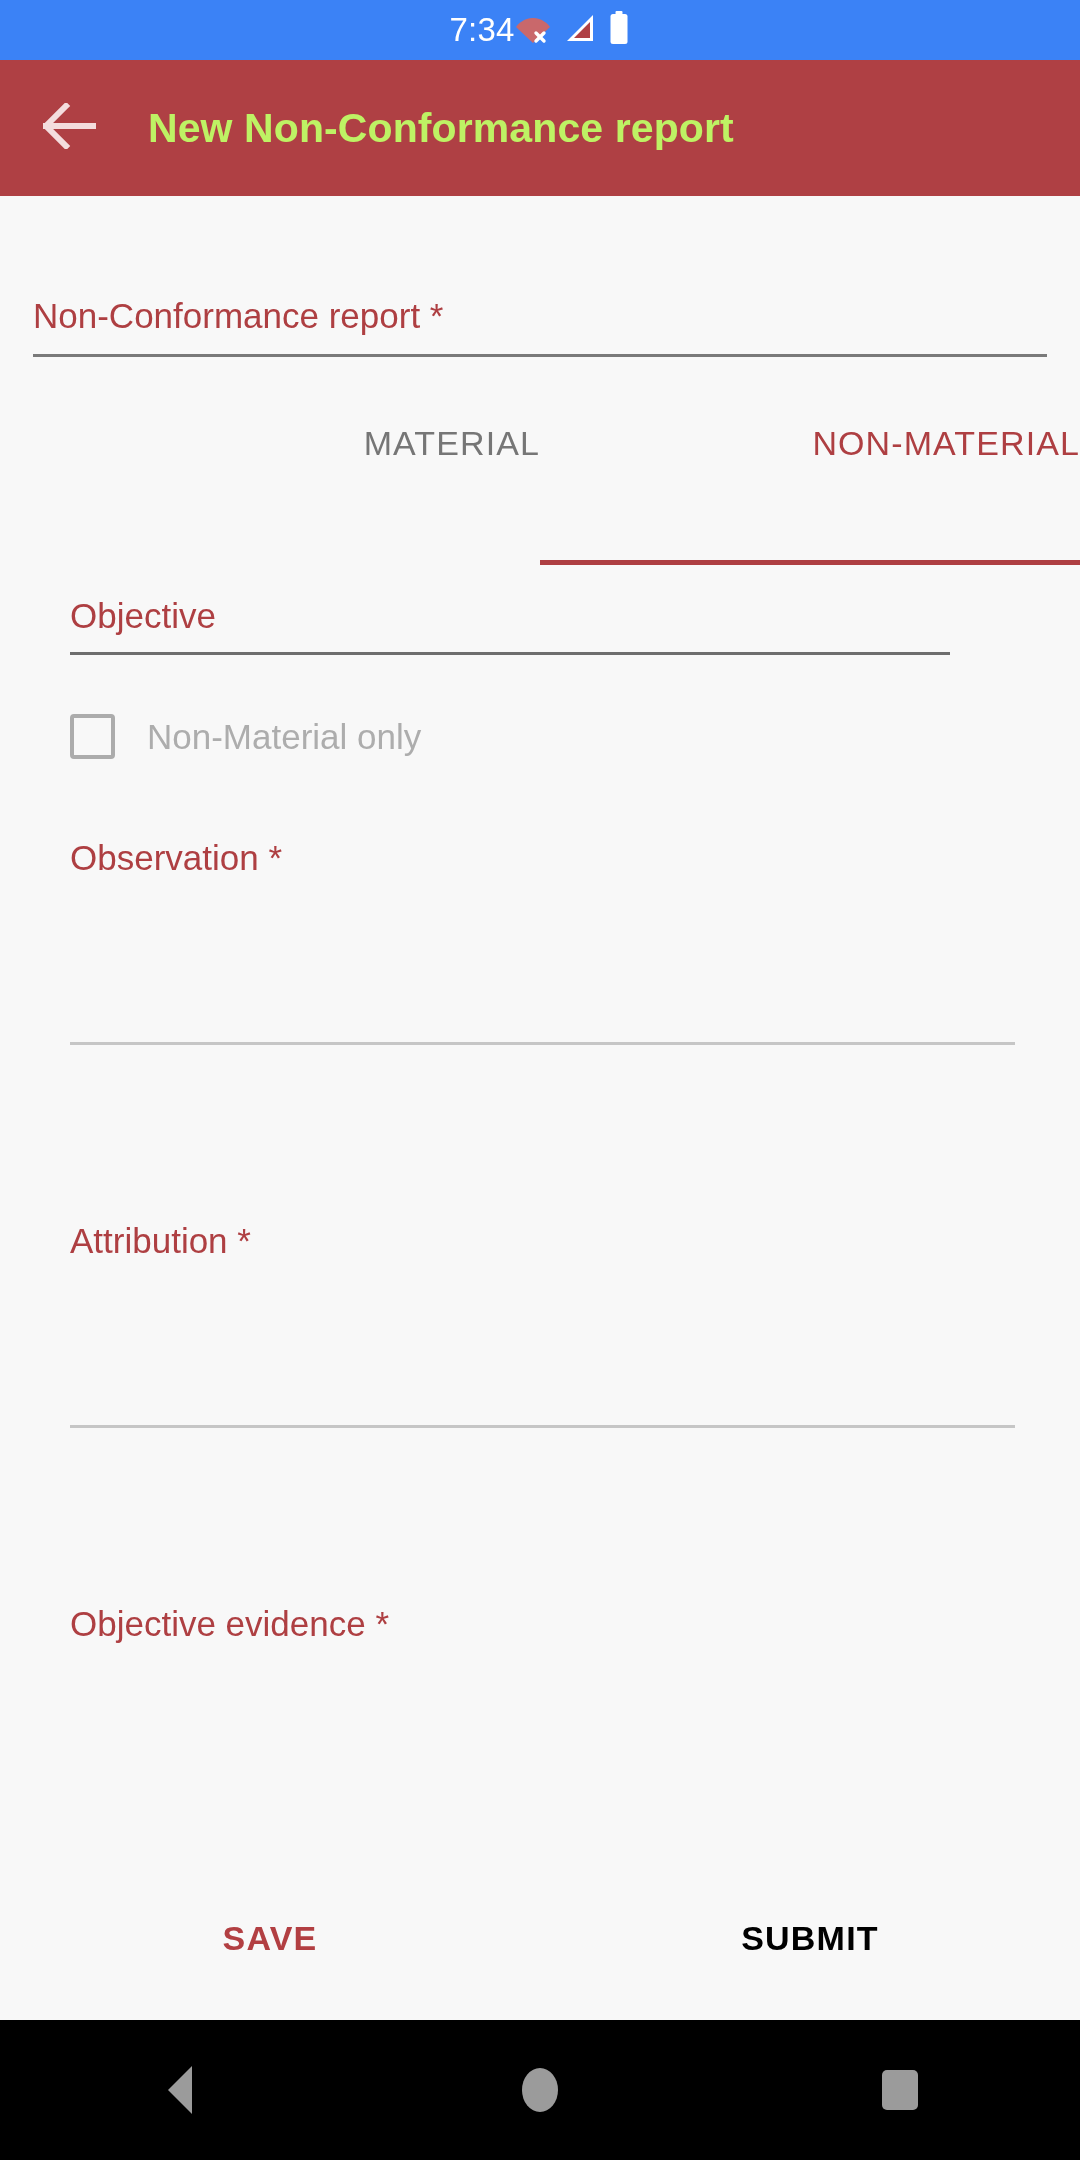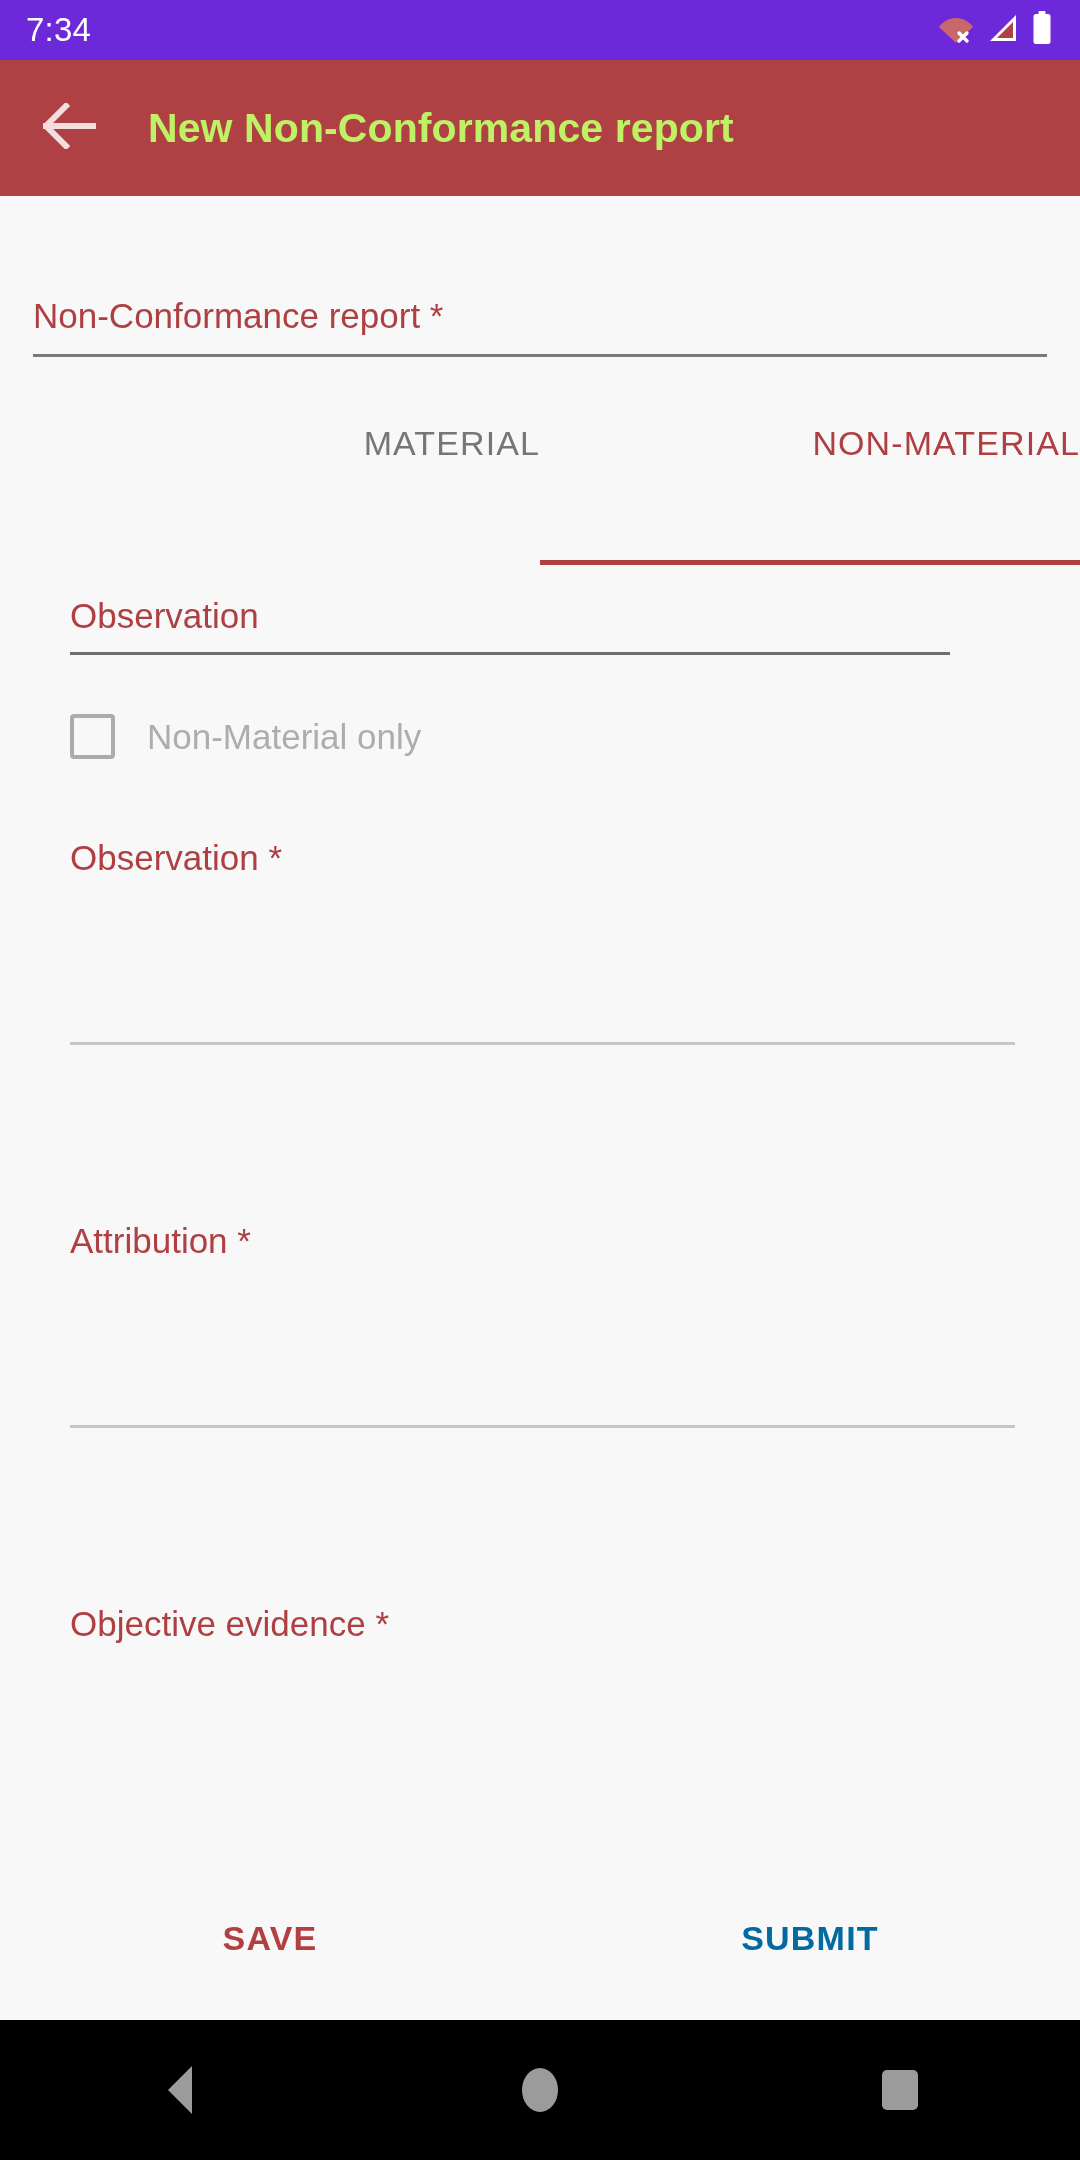--- a/index.html
+++ b/index.html
@@ -15,24 +15,24 @@
     background: #F8F8F8;
     position: relative;
   }
 
   
   .status-bar {
     position: absolute;
     top: 0; left: 0;
     width: 1080px;
     height: 60px;
-    background: #6d28d9;
-    display: flex;
-    align-items: center;
-    justify-content: space-between;
+    background: #3b82f6;
+    display: flex;
+    align-items: center;
+    justify-content: center;
     padding: 0 28px 0 26px;
   }
   .status-time {
     color: #FFFFFF;
     font-size: 33px;
     letter-spacing: 0.2px;
   }
   .status-icons {
     display: flex;
     align-items: center;
@@ -225,21 +225,21 @@
     background: transparent;
     border: none;
     font-family: "Liberation Sans", sans-serif;
   }
   .action-label {
     font-size: 34px;
     font-weight: bold;
     letter-spacing: 1.2px;
   }
   .btn-save .action-label   { color: #B23F42; }
-  .btn-submit .action-label { color: #0369a1; }
+  .btn-submit .action-label { color: #000000; }
 
   
   .nav-bar {
     position: absolute;
     top: 2020px;
     left: 0;
     width: 1080px;
     height: 140px;
     background: #000000;
     display: flex;
@@ -328,21 +328,21 @@
         <span class="tab-label">MATERIAL</span>
       </div>
       <div class="tab tab-active">
         <span class="tab-label">NON-MATERIAL</span>
         <span class="tab-indicator"></span>
       </div>
     </div>
   </div>
 
   <div class="dept-field">
-    <div class="dept-label">Observation</div>
+    <div class="dept-label">Objective</div>
     <div class="dept-underline"></div>
   </div>
 
   <div class="checkbox-row">
     <span class="checkbox-box"></span>
     <span class="checkbox-label">Non-Material only</span>
   </div>
 
   <div class="textarea-block" id="block-attribution">
     <div class="textarea-label">Attribution *</div>

